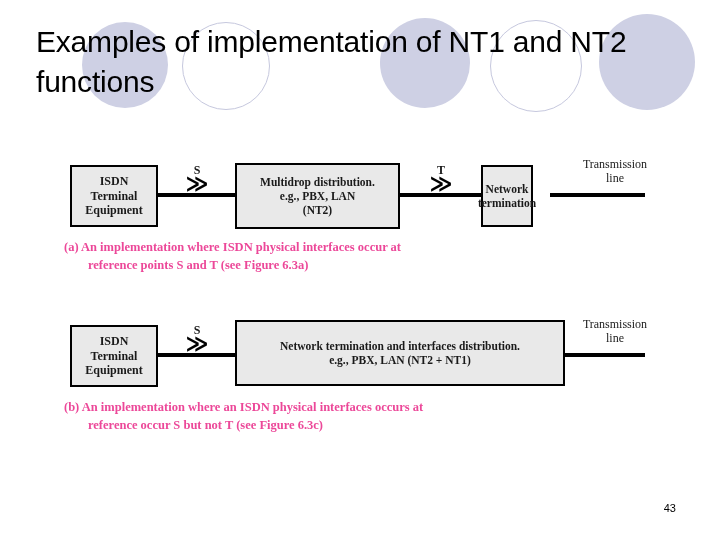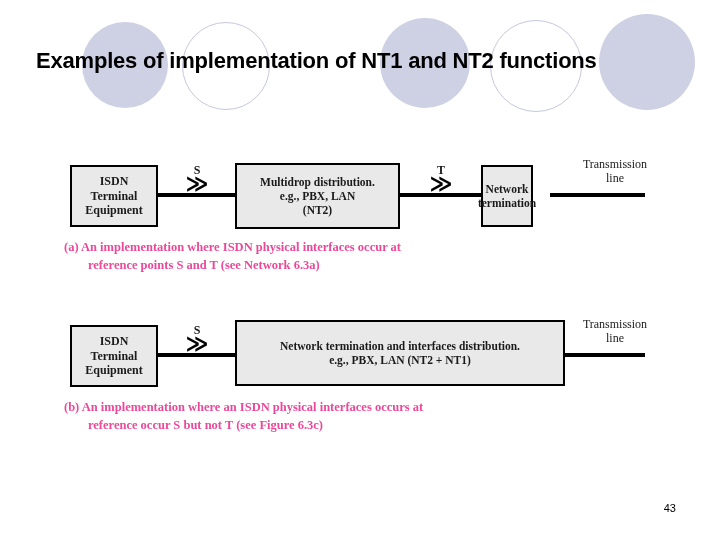--- a/index.html
+++ b/index.html
@@ -28,27 +28,26 @@
     border: 1.5px solid #c6c8de;
   }
 
   
   #title {
     position: absolute;
     left: 36px;
     top: 22px;
     width: 640px;
     font-family: "Liberation Sans", sans-serif;
-    font-size: 22px;
-    font-weight: 700;
+    font-size: 30px;
+    font-weight: 400;
     line-height: 1.33;
     color: #000000;
     letter-spacing: -0.2px;
     white-space: pre-line;
-    margin-top: 24px;
   }
 
   
   #figure {
     position: absolute;
     left: 0;
     top: 140px;
     width: 720px;
     height: 310px;
   }
@@ -189,21 +188,21 @@
 
       <div class="nodebox" style="left: 481px; top: 17px; width: 52px; height: 62px; font-size: 11.5px; white-space: pre-line;">Network
 termination</div>
 
       <div class="tx-label" style="left: 560px; top: 10px; width: 110px; white-space: pre-line;">Transmission
 line</div>
     </div>
 
     <div class="caption caption-a">
       <span class="cap-l1">(a) An implementation where ISDN physical interfaces occur at</span>
-      <span class="cap-l2">reference points S and T (see Network 6.3a)</span>
+      <span class="cap-l2">reference points S and T (see Figure 6.3a)</span>
     </div>
 
     <div class="diagram diagram-b">
 
       <div class="wire" style="left:155px; top:45px; width:85px;"></div>
 
       <div class="wire" style="left:560px; top:45px; width:85px;"></div>
 
       <div class="nodebox" style="left: 70px; top: 17px; width: 88px; height: 62px; font-size: 12px; white-space: pre-line;">ISDN
 Terminal

